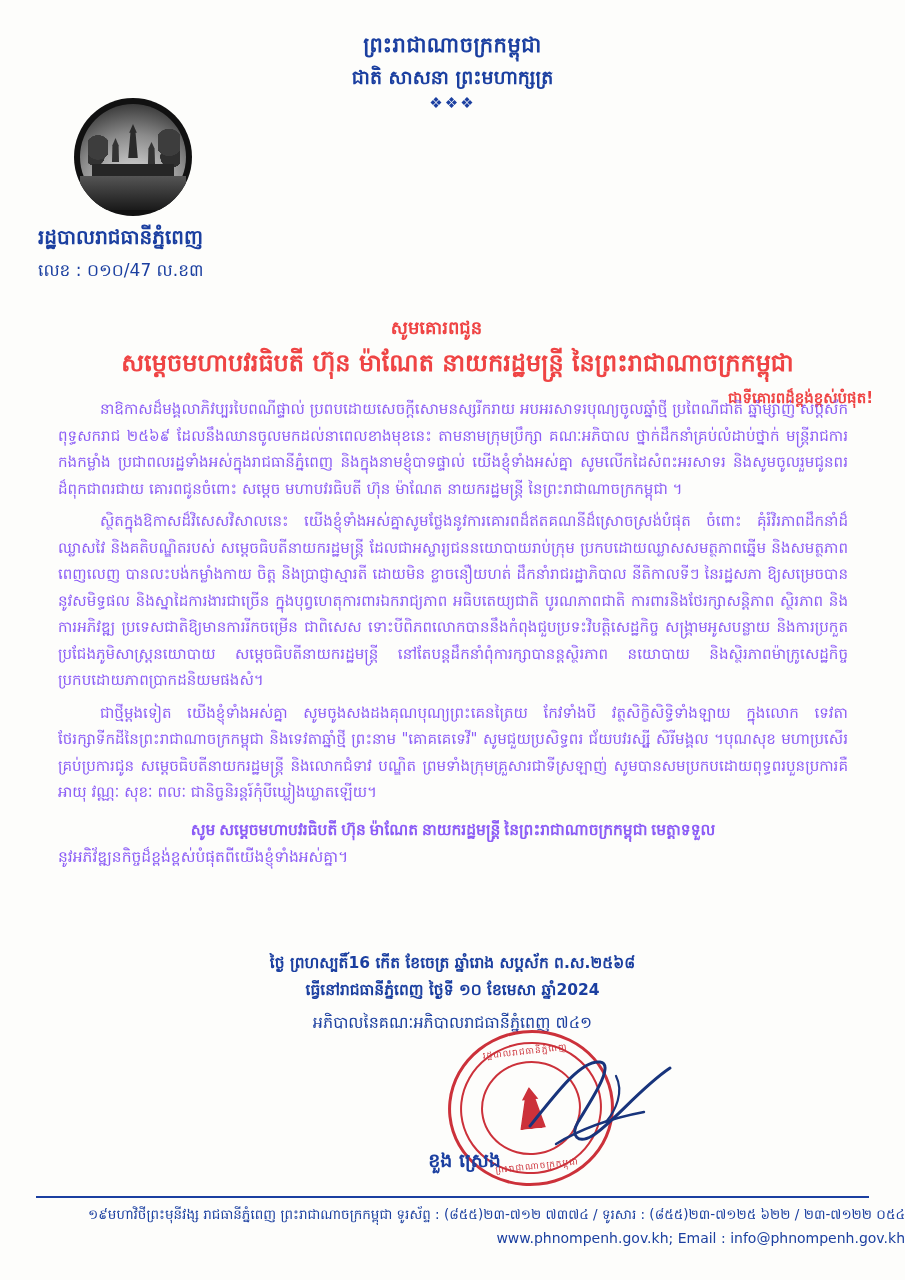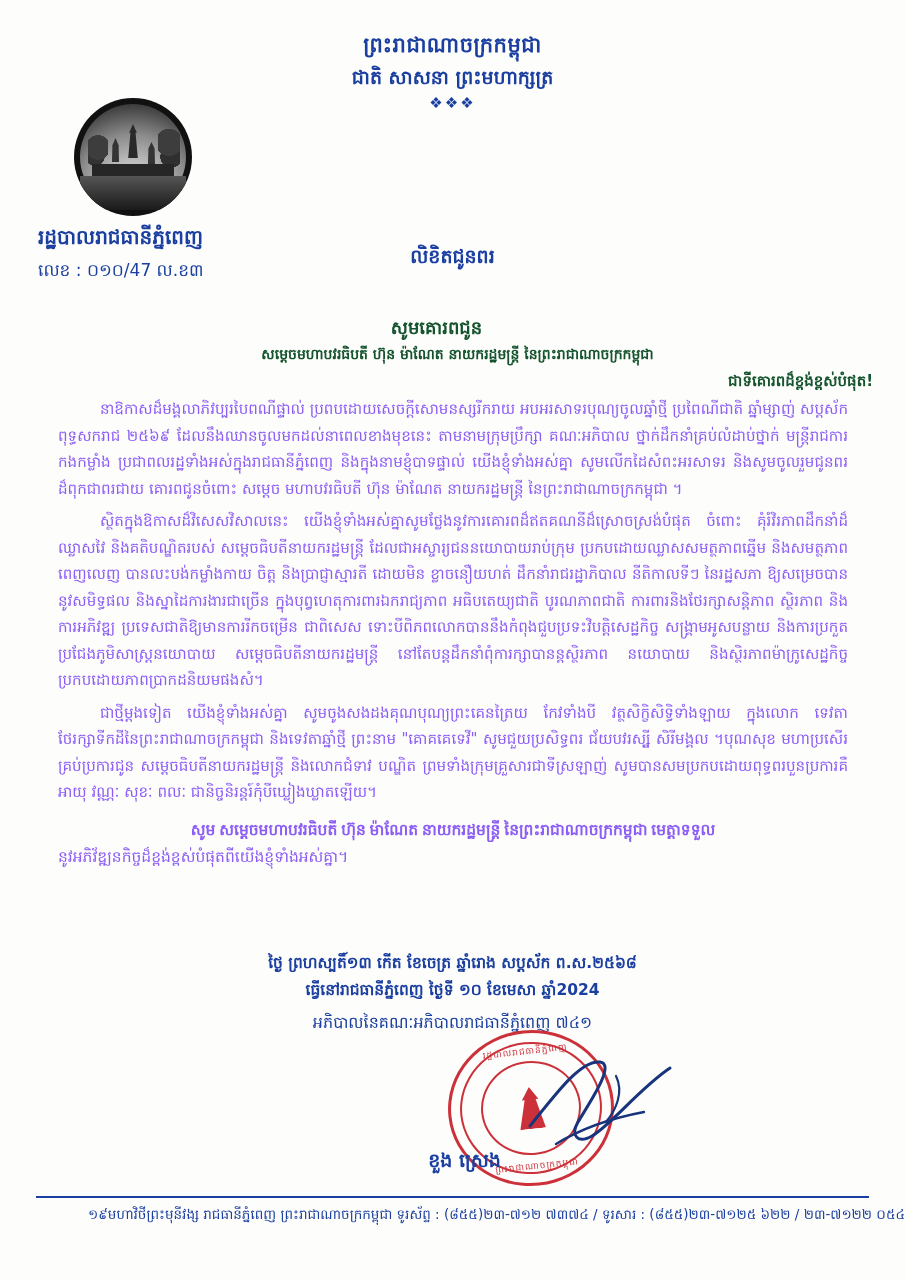--- a/index.html
+++ b/index.html
@@ -149,29 +149,29 @@
     color: #1b3fa0;
   }
 
   
   .salut {
     position: absolute;
     top: 314px;
     left: 0;
     width: 873px;
     text-align: center;
-    color: #14532d;
+    color: #ef4444;
   }
   .salut .l1 {
     font-size: 18px;
     font-weight: bold;
     line-height: 1.6;
   }
   .salut .l2 {
-    font-size: 14px;
+    font-size: 24px;
     font-weight: bold;
     line-height: 1.7;
     padding-left: 42px;
   }
   .salut .l3 {
     font-size: 15px;
     font-weight: bold;
     line-height: 1.7;
     text-align: right;
     margin-top: 2px;
@@ -349,40 +349,39 @@
     <div class="tower"></div>
     <div class="base"></div>
     <div class="water"></div>
   </div>
 
   <div class="office">
     <div class="office-name">រដ្ឋបាលរាជធានីភ្នំពេញ</div>
     <div class="office-number">លេខ : ០១០/47 ល.ខ៣</div>
   </div>
 
-  <div class="letter-title">លិខិតជូនពរ</div>
 
   <div class="salut">
     <div class="l1">សូមគោរពជូន</div>
     <div class="l2">សម្តេចមហាបវរធិបតី ហ៊ុន ម៉ាណែត នាយករដ្ឋមន្ត្រី នៃព្រះរាជាណាចក្រកម្ពុជា</div>
     <div class="l3">ជាទីគោរពដ៏ខ្ពង់ខ្ពស់បំផុត!</div>
   </div>
 
   <div class="body-text">
     <p>នាឱកាសដ៏មង្គលាភិវប្បរបៃពណីផ្ទាល់ ប្រពបដោយសេចក្ដីសោមនស្សរីករាយ អបអរសាទរបុណ្យចូលឆ្នាំថ្មី ប្រពៃណីជាតិ ឆ្នាំម្សាញ់ សប្ដស័ក ពុទ្ធសករាជ ២៥៦៩ ដែលនឹងឈានចូលមកដល់នាពេលខាងមុខនេះ តាមនាមក្រុមប្រឹក្សា គណៈអភិបាល ថ្នាក់ដឹកនាំគ្រប់លំដាប់ថ្នាក់ មន្ត្រីរាជការ កងកម្លាំង ប្រជាពលរដ្ឋទាំងអស់ក្នុងរាជធានីភ្នំពេញ និងក្នុងនាមខ្ញុំបាទផ្ទាល់ យើងខ្ញុំទាំងអស់គ្នា សូមលើកដៃសំពះអរសាទរ និងសូមចូលរួមជូនពរដ៏ពុកជាពរជាយ គោរពជូនចំពោះ សម្តេច មហាបវរធិបតី ហ៊ុន ម៉ាណែត នាយករដ្ឋមន្ត្រី នៃព្រះរាជាណាចក្រកម្ពុជា ។</p>
     <p>ស្ថិតក្នុងឱកាសដ៏វិសេសវិសាលនេះ យើងខ្ញុំទាំងអស់គ្នាសូមថ្លែងនូវការគោរពដ៏ឥតគណនីដ៏ស្រោចស្រង់បំផុត ចំពោះ គុំរំវិរភាពដឹកនាំដ៏ឈ្លាសវៃ និងគតិបណ្ឌិតរបស់ សម្តេចធិបតីនាយករដ្ឋមន្ត្រី ដែលជាអស្ចារ្យជននយោបាយរាប់ក្រុម ប្រកបដោយឈ្លាសសមត្ថភាពឆ្នើម និងសមត្ថភាពពេញលេញ បានលះបង់កម្លាំងកាយ ចិត្ត និងប្រាជ្ញាស្មារតី ដោយមិន ខ្លាចនឿយហត់ ដឹកនាំរាជរដ្ឋាភិបាល នីតិកាលទីៗ នៃរដ្ឋសភា ឱ្យសម្រេចបាននូវសមិទ្ធផល និងស្នាដៃការងារជាច្រើន ក្នុងបុព្វហេតុការពារឯករាជ្យភាព អធិបតេយ្យជាតិ បូរណភាពជាតិ ការពារនិងថែរក្សាសន្តិភាព ស្ថិរភាព និងការអភិវឌ្ឍ ប្រទេសជាតិឱ្យមានការរីកចម្រើន ជាពិសេស ទោះបីពិភពលោកបាននឹងកំពុងជួបប្រទះវិបត្តិសេដ្ឋកិច្ច សង្គ្រាមអូសបន្លាយ និងការប្រកួតប្រជែងភូមិសាស្ត្រនយោបាយ សម្តេចធិបតីនាយករដ្ឋមន្ត្រី នៅតែបន្តដឹកនាំពុំការក្សាបានន្តស្ថិរភាព នយោបាយ និងស្ថិរភាពម៉ាក្រូសេដ្ឋកិច្ច ប្រកបដោយភាពប្រាកដនិយមផងសំ។</p>
     <p>ជាថ្មីម្ដងទៀត យើងខ្ញុំទាំងអស់គ្នា សូមចូងសងដងគុណបុណ្យព្រះគេនត្រៃយ កែវទាំងបី វត្ថសិក្ខិសិទ្ធិទាំងឡាយ ក្នុងលោក ទេវតាថែរក្សាទីកដីនៃព្រះរាជាណាចក្រកម្ពុជា និងទេវតាឆ្នាំថ្មី ព្រះនាម "គោគគេទេវី" សូមជួយប្រសិទ្ធពរ ជ័យបវរស្ស្ដី សិរីមង្គល ។បុណសុខ មហាប្រសើរគ្រប់ប្រការជូន សម្តេចធិបតីនាយករដ្ឋមន្ត្រី និងលោកជំទាវ បណ្ឌិត ព្រមទាំងក្រុមគ្រួសារជាទីស្រឡាញ់ សូមបានសមប្រកបដោយពុទ្ធពរបួនប្រការគឺ អាយុ វណ្ណៈ សុខៈ ពលៈ ជានិច្ចនិរន្ដរ៍កុំបីឃ្លៀងឃ្លាតឡើយ។</p>
     <div class="closing">
       <span>សូម សម្តេចមហាបវរធិបតី ហ៊ុន ម៉ាណែត នាយករដ្ឋមន្ត្រី នៃព្រះរាជាណាចក្រកម្ពុជា មេត្តាទទួល</span>
       <span class="second">នូវអភិវ័ឌ្ឍនកិច្ចដ៏ខ្ពង់ខ្ពស់បំផុតពីយើងខ្ញុំទាំងអស់គ្នា។</span>
     </div>
   </div>
 
   <div class="date-block">
-    <div>ថ្ងៃ ព្រហស្បតិ៍១៣ កើត ខែចេត្រ ឆ្នាំរោង សប្ដស័ក ព.ស.២៥៦៨</div>
+    <div>ថ្ងៃ ព្រហស្បតិ៍16 កើត ខែចេត្រ ឆ្នាំរោង សប្ដស័ក ព.ស.២៥៦៨</div>
     <div>ធ្វើនៅរាជធានីភ្នំពេញ ថ្ងៃទី ១០ ខែមេសា ឆ្នាំ2024</div>
   </div>
 
   <div class="sign-title">
     <span>អភិបាលនៃគណៈអភិបាលរាជធានីភ្នំពេញ</span>
     <span class="code">៧៤១</span>
   </div>
 
   <div class="seal">
     <div class="ring2"></div>
@@ -396,15 +395,16 @@
     <path d="M10,78 C40,40 62,12 80,14 C96,16 70,54 58,74 C50,88 58,96 72,88 C92,76 120,40 150,20" fill="none" stroke="#18347c" stroke-width="3" stroke-linecap="round"></path>
     <path d="M36,96 C62,80 92,70 124,64" fill="none" stroke="#18347c" stroke-width="2.4" stroke-linecap="round"></path>
     <path d="M96,28 C104,44 96,62 86,74" fill="none" stroke="#18347c" stroke-width="2.2" stroke-linecap="round"></path>
   </svg>
 
   <div class="signer-name">ខួង ស្រេង</div>
 
   <div class="footer-rule"></div>
   <div class="footer">
     <div>១៩មហាវិថីព្រះមុនីវង្ស រាជធានីភ្នំពេញ ព្រះរាជាណាចក្រកម្ពុជា ទូរស័ព្ទ : (៨៥៥)២៣-៧១២ ៧៣៧៤ / ទូរសារ : (៨៥៥)២៣-៧១២៥ ៦២២ / ២៣-៧១២២ ០៥៤</div>
+    <div class="web">www.phnompenh.gov.kh; Email : info@phnompenh.gov.kh</div>
   </div>
 
 </div>
 
 </body></html>

